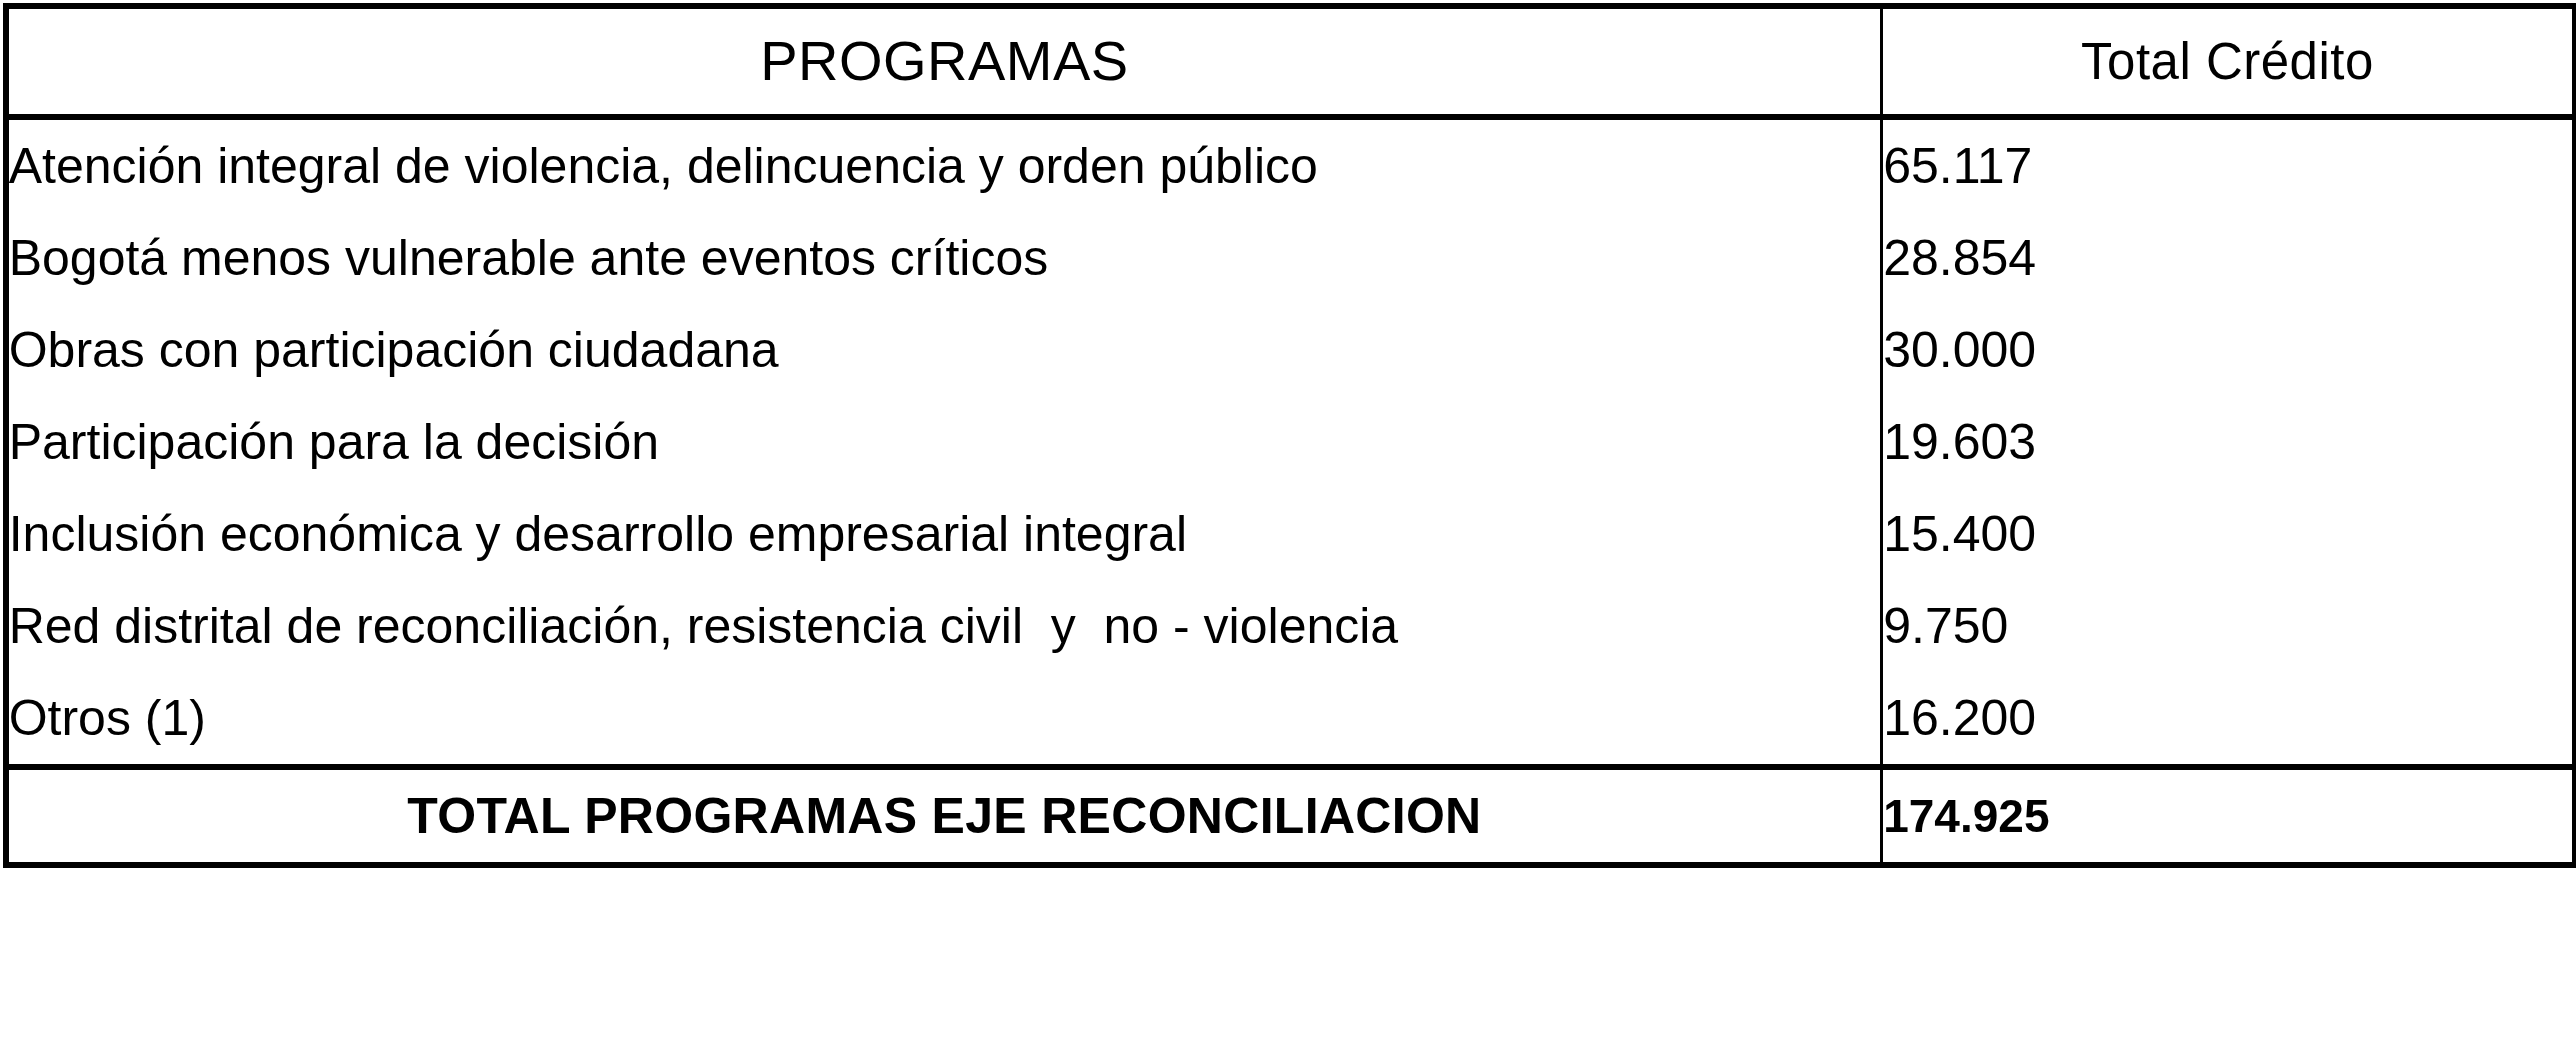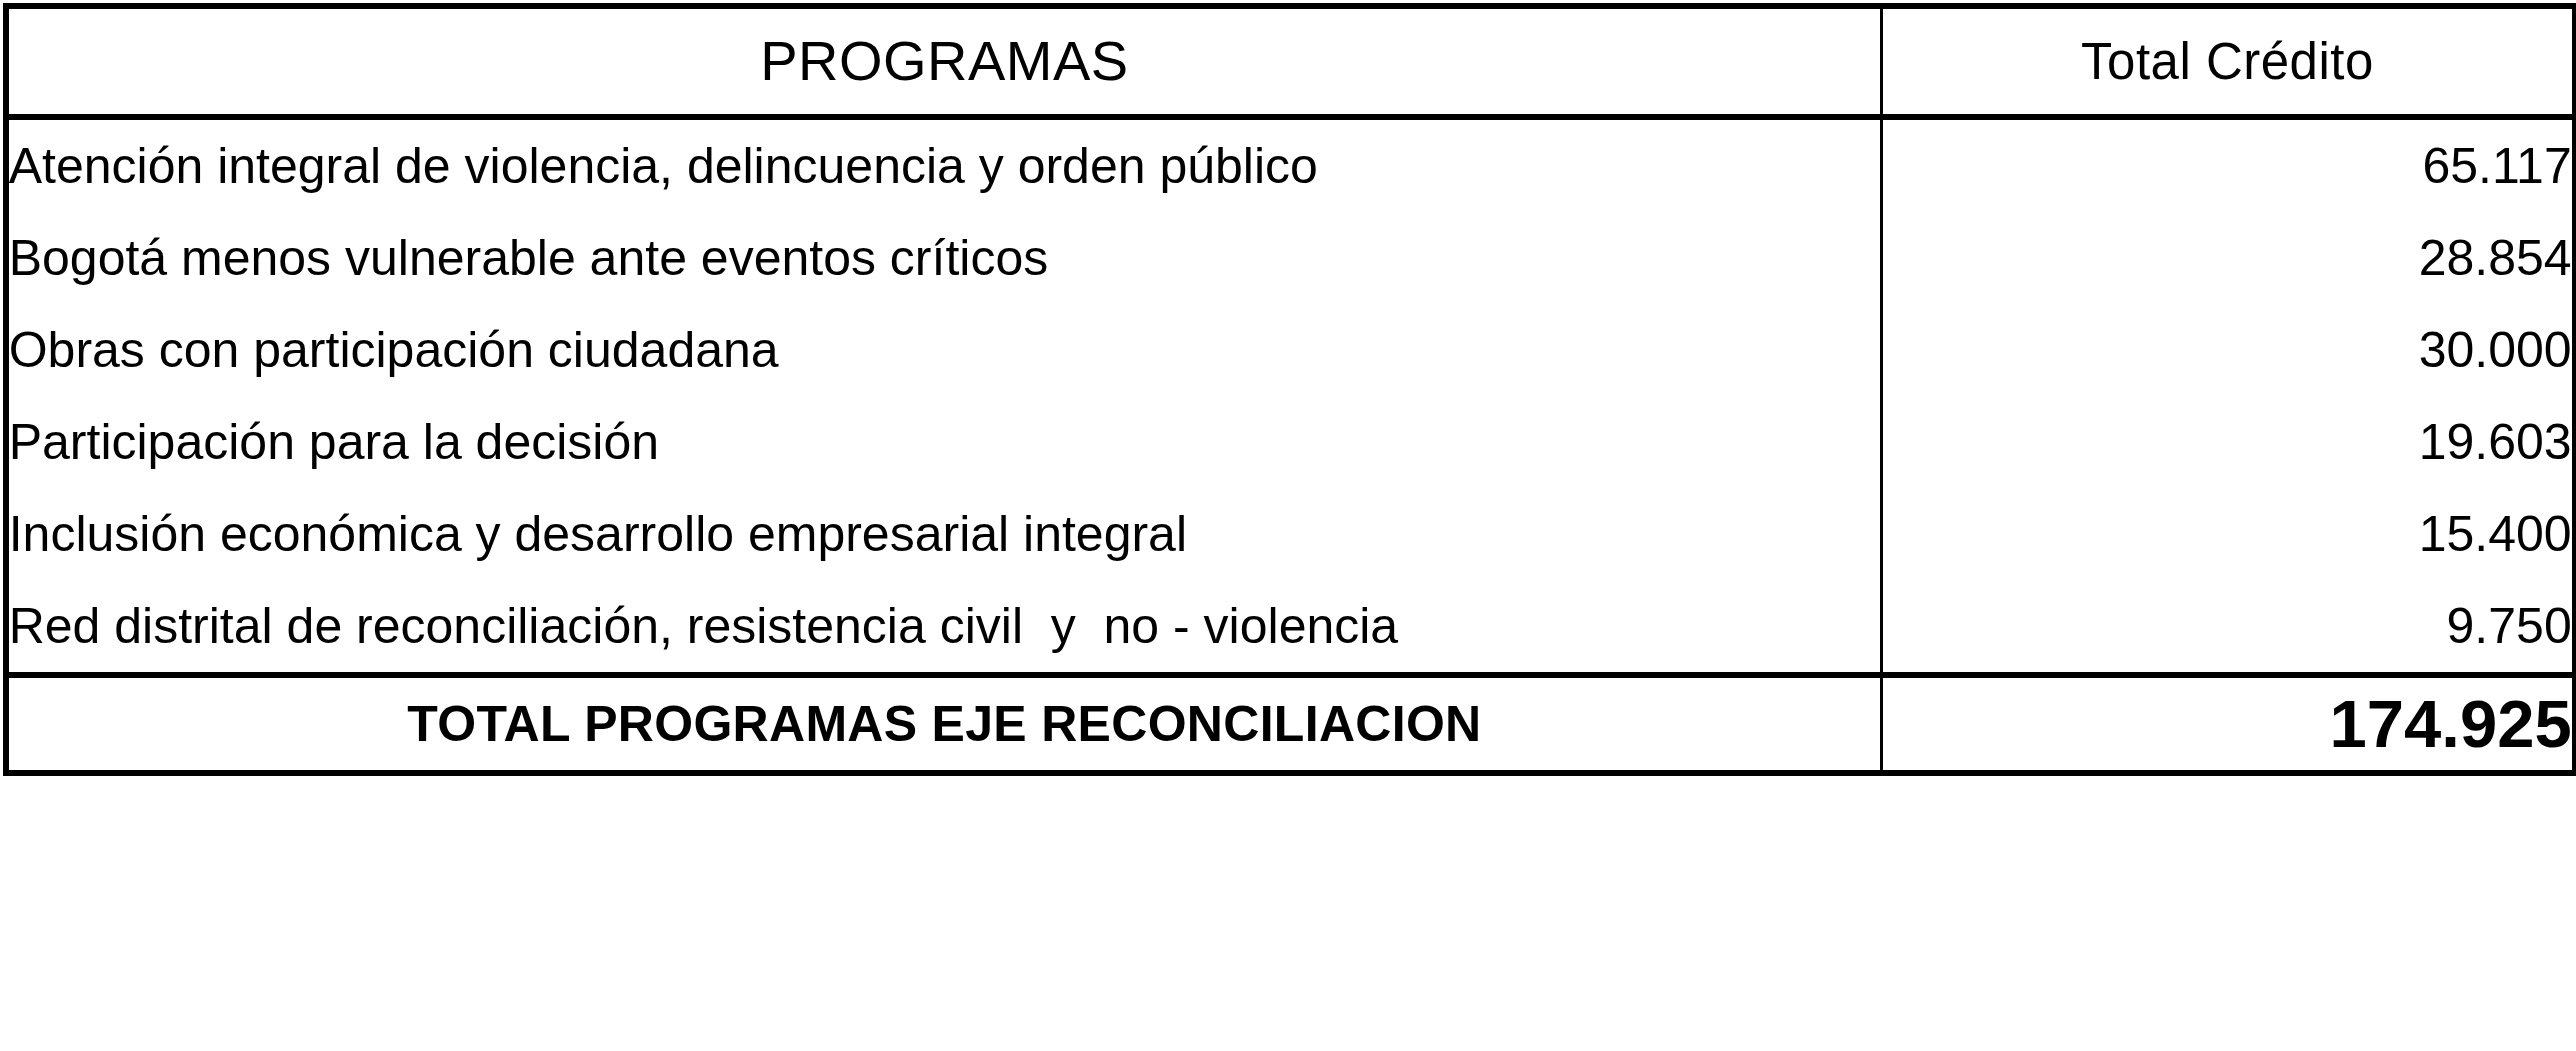--- a/index.html
+++ b/index.html
@@ -71,39 +71,39 @@
     text-align: left;
     padding-left: 7.3px;
     border-left: 6.3px solid #000;
     border-right: 3.6px solid #000;
     line-height: 1;
     white-space: pre;
   }
   .cell-amount {
     height: 92px;
     font-size: 50px;
-    text-align: right;
+    text-align: left;
     padding-right: 5.4px;
     border-right: 6.3px solid #000;
     line-height: 1;
   }
 
   
   .total-row .cell-program {
     font-weight: bold;
     font-size: 50px;
     text-align: center;
     padding-left: 0;
     border-top: 6.3px solid #000;
     border-bottom: 6.3px solid #000;
     letter-spacing: 0.3px;
   }
   .total-row .cell-amount {
     font-weight: bold;
-    font-size: 67px;
+    font-size: 46px;
     border-top: 6.3px solid #000;
     border-bottom: 6.3px solid #000;
   }
 
   
   .footnotes {
     position: absolute;
     left: 7.3px;
     top: 864px;
     width: 2567px;
@@ -151,20 +151,24 @@
         <td class="cell-amount">19.603</td>
       </tr>
       <tr>
         <td class="cell-program">Inclusión económica y desarrollo empresarial integral</td>
         <td class="cell-amount">15.400</td>
       </tr>
       <tr>
         <td class="cell-program">Red distrital de reconciliación, resistencia civil  y  no - violencia</td>
         <td class="cell-amount">9.750</td>
       </tr>
+      <tr>
+        <td class="cell-program">Otros (1)</td>
+        <td class="cell-amount">16.200</td>
+      </tr>
       <tr class="total-row">
         <td class="cell-program">TOTAL PROGRAMAS EJE RECONCILIACION</td>
         <td class="cell-amount">174.925</td>
       </tr>
     </tbody>
   </table>
 
 
 </div>
 

